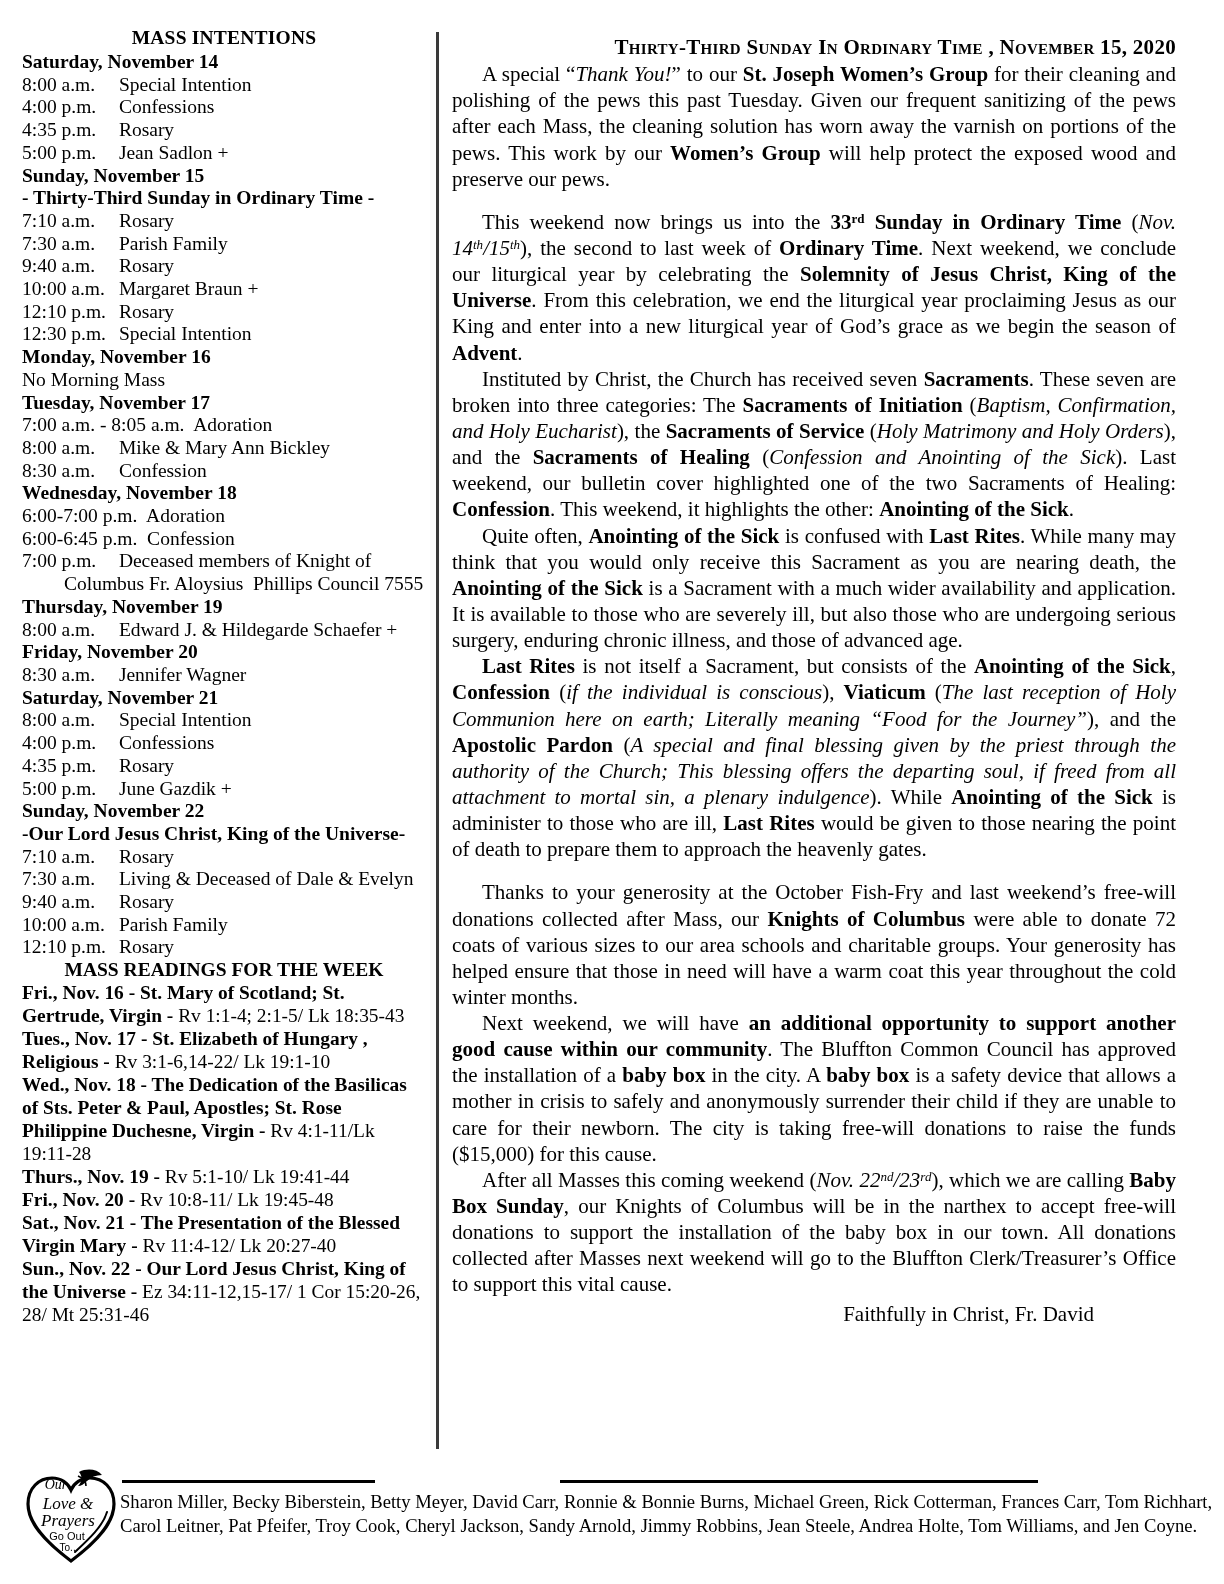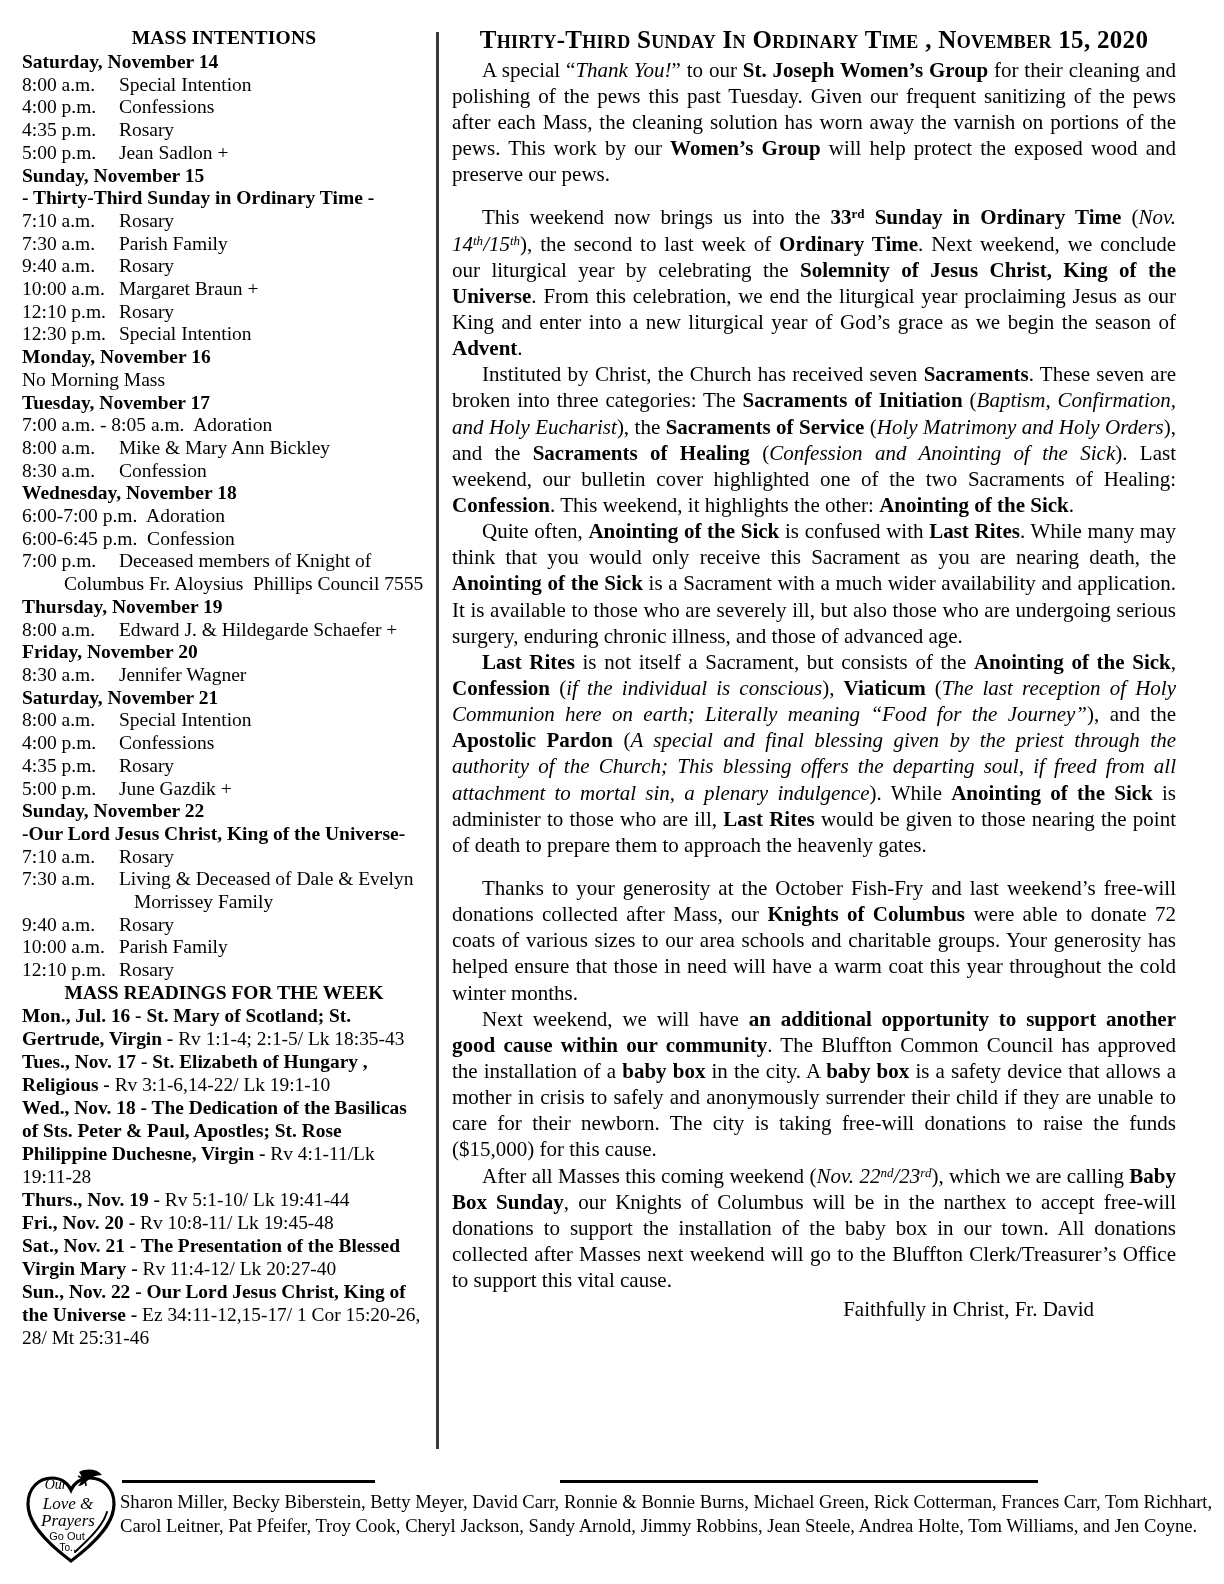--- a/index.html
+++ b/index.html
@@ -97,26 +97,26 @@
     font-size: 19.4px;
     line-height: 1.185;
     text-align: left;
   }
   .reading-item b {
     font-weight: bold;
   }
 
   
   .bulletin-header {
-    text-align: center;
-    font-size: 25px;
+    text-align: right;
+    font-size: 21px;
     font-variant: small-caps;
     font-weight: bold;
     letter-spacing: 0.3px;
-    margin: 0 0 2px 0;
+    margin: 9px 0 2px 0;
     line-height: 1.15;
   }
 
   .body-par {
     font-size: 21px;
     line-height: 1.245;
     text-align: justify;
     text-justify: inter-word;
     margin: 0;
     text-indent: 30px;
@@ -226,30 +226,29 @@
           <div class="mass-line"><span class="time" style="min-width: 92px;">8:30 a.m.</span><span> Jennifer Wagner</span></div>
           <div class="mass-line day">Saturday, November 21</div>
           <div class="mass-line"><span class="time" style="min-width: 92px;">8:00 a.m.</span><span> Special Intention</span></div>
           <div class="mass-line"><span class="time" style="min-width: 92px;">4:00 p.m.</span><span> Confessions</span></div>
           <div class="mass-line"><span class="time" style="min-width: 92px;">4:35 p.m.</span><span> Rosary</span></div>
           <div class="mass-line"><span class="time" style="min-width: 92px;">5:00 p.m.</span><span> June Gazdik +</span></div>
           <div class="mass-line day">Sunday, November 22</div>
           <div class="mass-line feast">-Our Lord Jesus Christ, King of the Universe-</div>
           <div class="mass-line"><span class="time" style="min-width: 92px;">7:10 a.m.</span><span> Rosary</span></div>
           <div class="mass-line"><span class="time" style="min-width: 92px;">7:30 a.m.</span><span> Living &amp; Deceased of Dale &amp; Evelyn</span></div>
-          <div class="mass-line" style="padding-left: 112px;">Morrissey Family</div>
           <div class="mass-line"><span class="time" style="min-width: 92px;">9:40 a.m.</span><span> Rosary</span></div>
           <div class="mass-line"><span class="time" style="min-width: 92px;">10:00 a.m.</span><span> Parish Family</span></div>
           <div class="mass-line"><span class="time" style="min-width: 92px;">12:10 p.m.</span><span> Rosary</span></div>
         </div>
 
       <div class="readings-wrap">
         <div class="readings-title">MASS READINGS FOR THE WEEK</div>
         <div id="readings-list">
-            <div class="reading-item"><b>Mon., Jul. 16 - St. Mary of Scotland; St. Gertrude, Virgin -</b><span> Rv 1:1-4; 2:1-5/ Lk 18:35-43</span></div>
+            <div class="reading-item"><b>Fri., Nov. 16 - St. Mary of Scotland; St. Gertrude, Virgin -</b><span> Rv 1:1-4; 2:1-5/ Lk 18:35-43</span></div>
             <div class="reading-item"><b>Tues., Nov. 17 - St. Elizabeth of Hungary , Religious -</b><span> Rv 3:1-6,14-22/ Lk 19:1-10</span></div>
             <div class="reading-item"><b>Wed., Nov. 18 - The Dedication of the Basilicas of Sts. Peter &amp; Paul, Apostles; St. Rose Philippine Duchesne, Virgin -</b><span> Rv 4:1-11/Lk 19:11-28</span></div>
             <div class="reading-item"><b>Thurs., Nov. 19 -</b><span> Rv 5:1-10/ Lk 19:41-44</span></div>
             <div class="reading-item"><b>Fri., Nov. 20 -</b><span> Rv 10:8-11/ Lk 19:45-48</span></div>
             <div class="reading-item"><b>Sat., Nov. 21 - The Presentation of the Blessed Virgin Mary -</b><span> Rv 11:4-12/ Lk 20:27-40</span></div>
             <div class="reading-item"><b>Sun., Nov. 22 - Our Lord Jesus Christ, King of the Universe -</b><span> Ez 34:11-12,15-17/ 1 Cor 15:20-26, 28/ Mt 25:31-46</span></div>
           </div>
       </div>
 
     </div>

